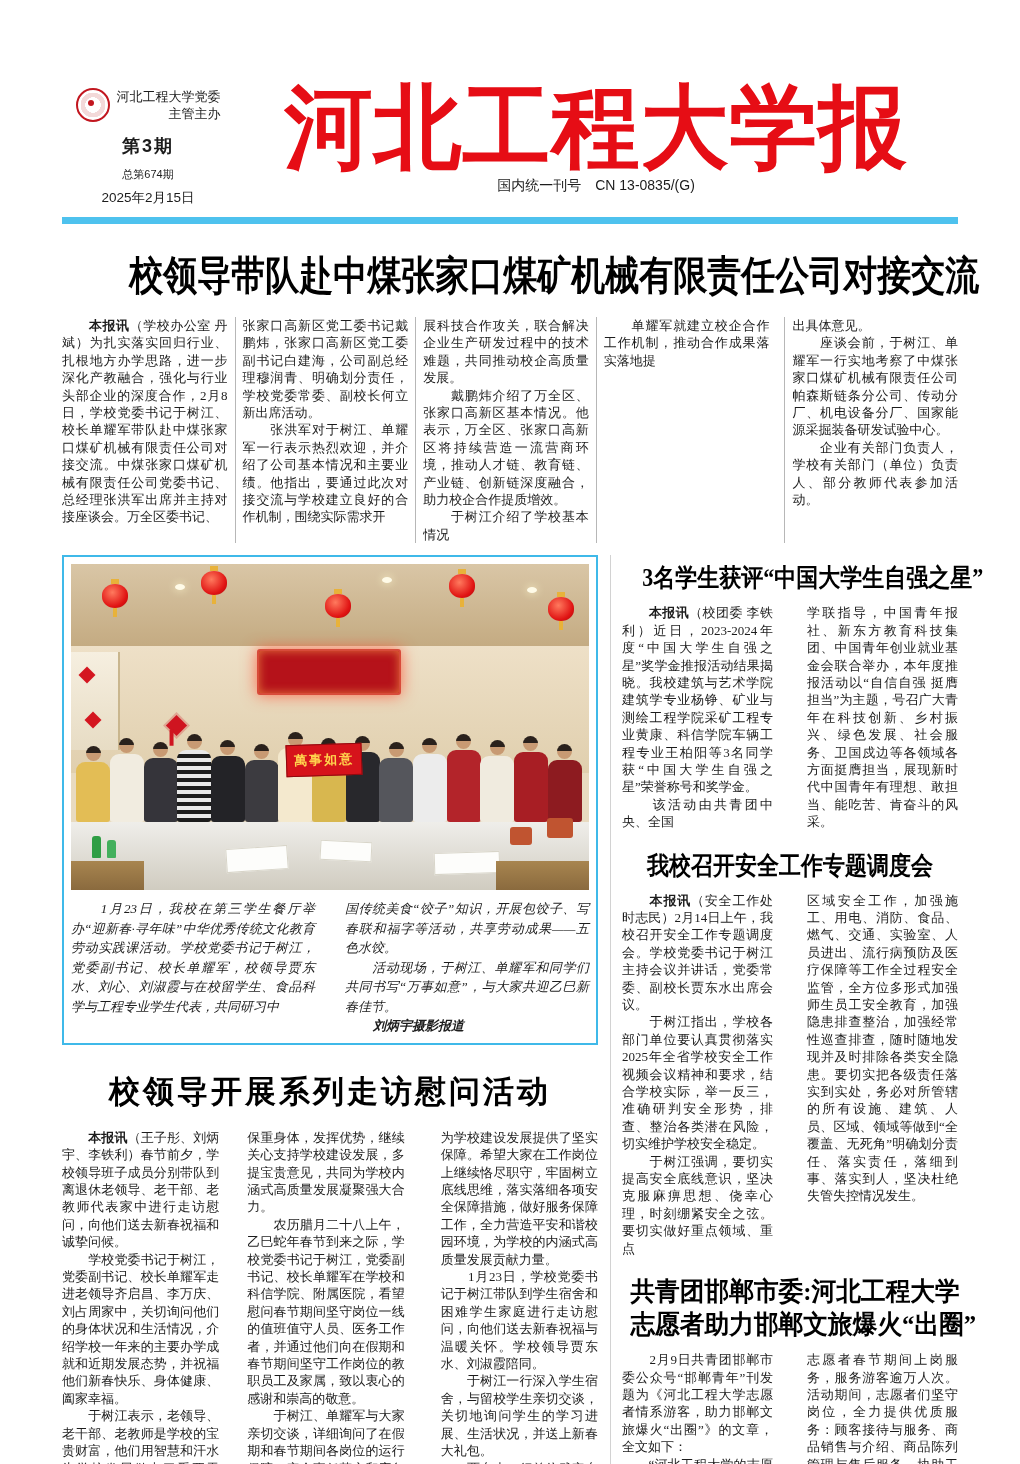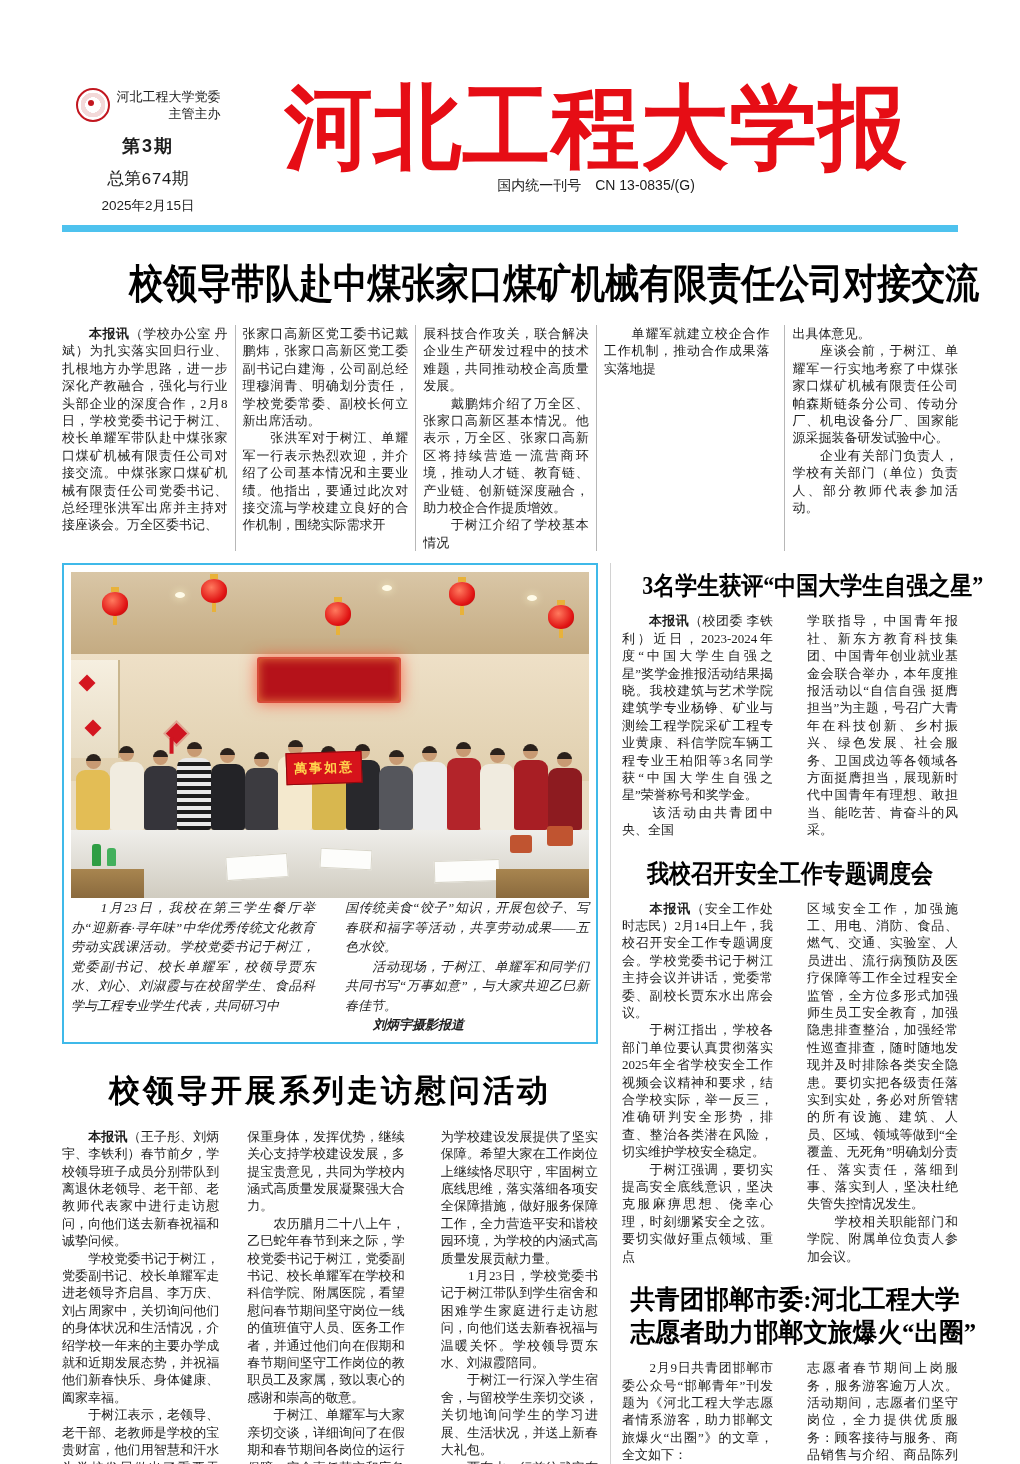--- a/index.html
+++ b/index.html
@@ -8,21 +8,21 @@
         font-family:"Liberation Serif",serif;color:#1c1c1c;}
   
   .masthead{display:flex;align-items:flex-start;}
   .mast-left{width:172px;text-align:center;padding-top:8px;flex:none;}
   .org-row{display:flex;justify-content:center;align-items:flex-start;gap:7px;}
   .seal{width:30px;height:30px;border-radius:50%;border:2px solid #c2161f;flex:none;position:relative;
         background:radial-gradient(circle,#fff 0 36%,#f3d9d9 37% 58%,#fff 59%);}
   .seal::after{content:"";position:absolute;left:10px;top:10px;width:6px;height:6px;border-radius:50%;background:#c2161f;}
   .org-text{font-family:"Liberation Sans",sans-serif;font-size:13px;line-height:17px;text-align:right;}
   .issue{font-family:"Liberation Sans",sans-serif;font-size:18px;font-weight:bold;margin-top:12px;letter-spacing:2px;}
-  .total{font-size:17px;margin-top:9px;font-family:Liberation Mono, monospace;}
+  .total{font-size:11px;margin-top:9px;font-family:Liberation Sans, sans-serif;}
   .pdate{font-size:13.5px;margin-top:7px;font-family:"Liberation Sans",sans-serif;}
   .mast-center{flex:1;text-align:center;}
   .paper-title{font-size:88px;line-height:1.08;font-weight:bold;color:#e60d15;white-space:nowrap;
                font-family:"DejaVu Serif",serif;transform:scaleY(1.04);letter-spacing:1px;}
   .pub-code{font-size:14px;margin-top:2px;font-family:"Liberation Sans",sans-serif;}
   .blue-bar{height:7px;background:#4ec2ee;margin-top:10px;}
   
   .cols{display:flex;}
   .col{flex:1;padding:0 7px;min-width:0;}
   .col:first-child{padding-left:0;}
@@ -33,21 +33,21 @@
   .lead-headline{font-size:40px;font-weight:900;font-family:"Liberation Sans",sans-serif;text-align:center;
                  margin:24px 0 14px;white-space:nowrap;transform:scaleX(.85);transform-origin:center;color:#000;}
   .lead .col + .col{border-left:1px solid #b7b7b7;}
   
   .mid{display:flex;margin-top:12px;}
   .left-zone{width:536px;flex:none;}
   .right-zone{flex:1;margin-left:12px;padding-left:11px;border-left:1px solid #d2d2d2;min-width:0;}
   
   .photo-box{border:2px solid #3fb9e9;padding:7px;box-sizing:border-box;}
   .photo{height:326px;position:relative;overflow:hidden;background:#e8dac0;}
-  .caption{display:flex;gap:30px;}
+  .caption{display:flex;gap:30px;margin-top:9px;}
   .cap-col{flex:1;min-width:0;}
   .cap-col p{margin:0;font-size:13px;line-height:19.5px;font-style:italic;text-align:justify;}
   .credit{font-size:13.5px;font-weight:bold;font-family:"Liberation Sans",sans-serif;margin:3px 0 0;padding-left:28px;}
   
   .ph-ceiling{position:absolute;left:0;top:0;right:0;height:25%;
       background:linear-gradient(#d9c6a6,#c4ab82),repeating-linear-gradient(90deg,rgba(0,0,0,.05) 0 2px,transparent 2px 64px);}
   .ph-light{position:absolute;width:10px;height:6px;border-radius:50%;background:#fffbe8;box-shadow:0 0 8px #fff8d0;}
   .ph-wall{position:absolute;left:0;top:25%;right:0;height:39%;background:linear-gradient(#eee0c7,#e0cfae);}
   .ph-sign{position:absolute;left:36%;top:26%;width:27%;height:13%;background:#b5121a;border:2px solid #d84b3a;
            box-shadow:0 0 16px rgba(255,70,40,.75), inset 0 0 10px rgba(255,180,80,.6);border-radius:3px;}
@@ -280,21 +280,20 @@
       <article>
         <h3 class="art-head">我校召开安全工作专题调度会</h3>
         <div class="cols">
           <div class="col">
               <p>　　<b>本报讯</b>（安全工作处 时志民）2月14日上午，我校召开安全工作专题调度会。学校党委书记于树江主持会议并讲话，党委常委、副校长贾东水出席会议。</p>
               <p>　　于树江指出，学校各部门单位要认真贯彻落实2025年全省学校安全工作视频会议精神和要求，结合学校实际，举一反三，准确研判安全形势，排查、整治各类潜在风险，切实维护学校安全稳定。</p>
               <p>　　于树江强调，要切实提高安全底线意识，坚决克服麻痹思想、侥幸心理，时刻绷紧安全之弦。要切实做好重点领域、重点</p>
             </div>
           <div class="col">
               <p>区域安全工作，加强施工、用电、消防、食品、燃气、交通、实验室、人员进出、流行病预防及医疗保障等工作全过程安全监管，全方位多形式加强师生员工安全教育，加强隐患排查整治，加强经常性巡查排查，随时随地发现并及时排除各类安全隐患。要切实把各级责任落实到实处，务必对所管辖的所有设施、建筑、人员、区域、领域等做到“全覆盖、无死角”明确划分责任、落实责任，落细到事、落实到人，坚决杜绝失管失控情况发生。</p>
-              <p>　　学校相关职能部门和学院、附属单位负责人参加会议。</p>
             </div>
         </div>
       </article>
 
       <article>
         <h3 class="art-head-2l">
           <span>共青团邯郸市委:河北工程大学</span>
           <span>志愿者助力邯郸文旅爆火“出圈”</span>
         </h3>
         <div class="cols">

